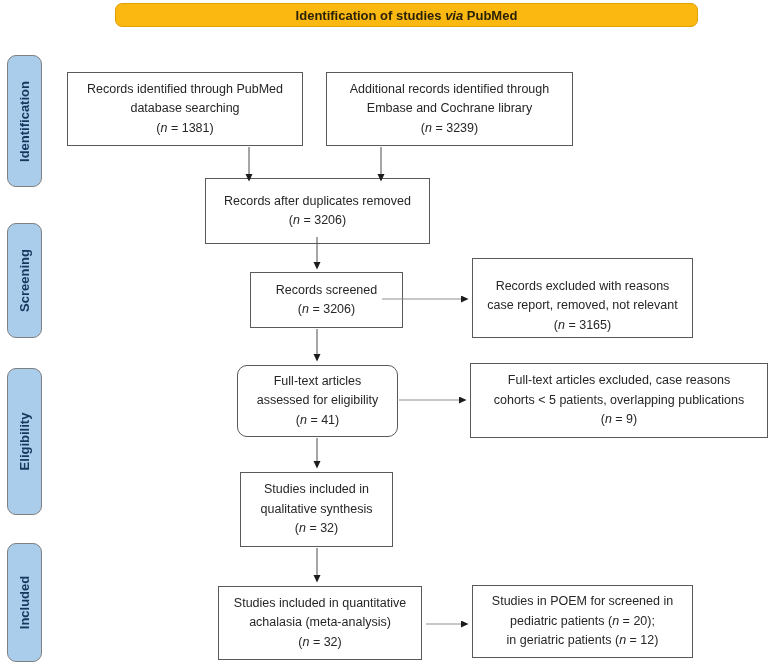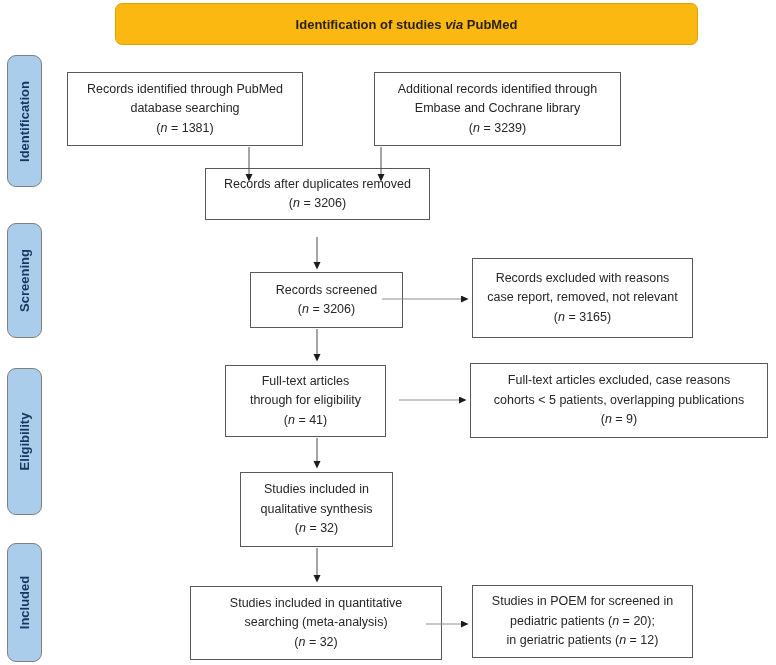--- a/index.html
+++ b/index.html
@@ -6,21 +6,21 @@
   #canvas{
     position:relative;
     width:776px;height:665px;
     background:#ffffff;
     font-family:"Liberation Sans","DejaVu Sans",sans-serif;
     color:#262626;
     overflow:hidden;
   }
   
   .banner{
-    position:absolute;left:115px;top:3px;width:583px;height:42px;
+    position:absolute;left:115px;top:3px;width:583px;height:24px;
     background:#fbb811;border:1px solid #dfa004;border-radius:7px;
     display:flex;align-items:center;justify-content:center;
     font-size:13px;font-weight:bold;color:#2b2206;
     box-sizing:border-box;
   }
   
   .stage{
     position:absolute;left:7px;width:35px;
     background:#a9cdeb;border:1px solid #808080;border-radius:9px;
     display:flex;align-items:center;justify-content:center;
@@ -66,56 +66,56 @@
   </div>
   <div class="stage" style="top:543px;height:119px;">
     <span>Included</span>
   </div>
 
   <div class="fbox" style="left:67px;top:72px;width:236px;height:74px;">
       <div class="line">Records identified through PubMed</div>
       <div class="line">database searching</div>
       <div class="line">(<i>n</i> = 1381)</div>
     </div>
-  <div class="fbox" style="left:326px;top:72px;width:247px;height:74px;margin-left:48px;">
+  <div class="fbox" style="left:326px;top:72px;width:247px;height:74px;">
       <div class="line">Additional records identified through</div>
       <div class="line">Embase and Cochrane library</div>
       <div class="line">(<i>n</i> = 3239)</div>
     </div>
-  <div class="fbox" style="left:205px;top:168px;width:225px;height:52px;">
+  <div class="fbox" style="left:205px;top:178px;width:225px;height:66px;">
       <div class="line">Records after duplicates removed</div>
       <div class="line">(<i>n</i> = 3206)</div>
     </div>
   <div class="fbox" style="left:250px;top:272px;width:153px;height:56px;">
       <div class="line">Records screened</div>
       <div class="line">(<i>n</i> = 3206)</div>
     </div>
-  <div class="fbox" style="left:472px;top:258px;width:221px;height:80px;">
+  <div class="fbox" style="left:472px;top:258px;width:221px;height:80px;justify-content:flex-end;">
       <div class="line">Records excluded with reasons</div>
       <div class="line">case report, removed, not relevant</div>
       <div class="line">(<i>n</i> = 3165)</div>
     </div>
-  <div class="fbox" style="left:225px;top:365px;width:161px;height:72px;">
+  <div class="fbox" style="left:237px;top:365px;width:161px;height:72px;border-radius:10px;">
       <div class="line">Full-text articles</div>
-      <div class="line">through for eligibility</div>
+      <div class="line">assessed for eligibility</div>
       <div class="line">(<i>n</i> = 41)</div>
     </div>
   <div class="fbox" style="left:470px;top:363px;width:298px;height:75px;">
       <div class="line">Full-text articles excluded, case reasons</div>
       <div class="line">cohorts &lt; 5 patients, overlapping publications</div>
       <div class="line">(<i>n</i> = 9)</div>
     </div>
   <div class="fbox" style="left:240px;top:472px;width:153px;height:75px;">
       <div class="line">Studies included in</div>
       <div class="line">qualitative synthesis</div>
       <div class="line">(<i>n</i> = 32)</div>
     </div>
-  <div class="fbox" style="left:190px;top:586px;width:252px;height:74px;">
+  <div class="fbox" style="left:218px;top:586px;width:204px;height:74px;">
       <div class="line">Studies included in quantitative</div>
-      <div class="line">searching (meta-analysis)</div>
+      <div class="line">achalasia (meta-analysis)</div>
       <div class="line">(<i>n</i> = 32)</div>
     </div>
   <div class="fbox" style="left:472px;top:585px;width:221px;height:73px;">
       <div class="line">Studies in POEM for screened in</div>
       <div class="line">pediatric patients (<i>n</i> = 20);</div>
       <div class="line">in geriatric patients (<i>n</i> = 12)</div>
     </div>
 
   <svg id="edges" width="776" height="665" viewBox="0 0 776 665">
     <defs>

